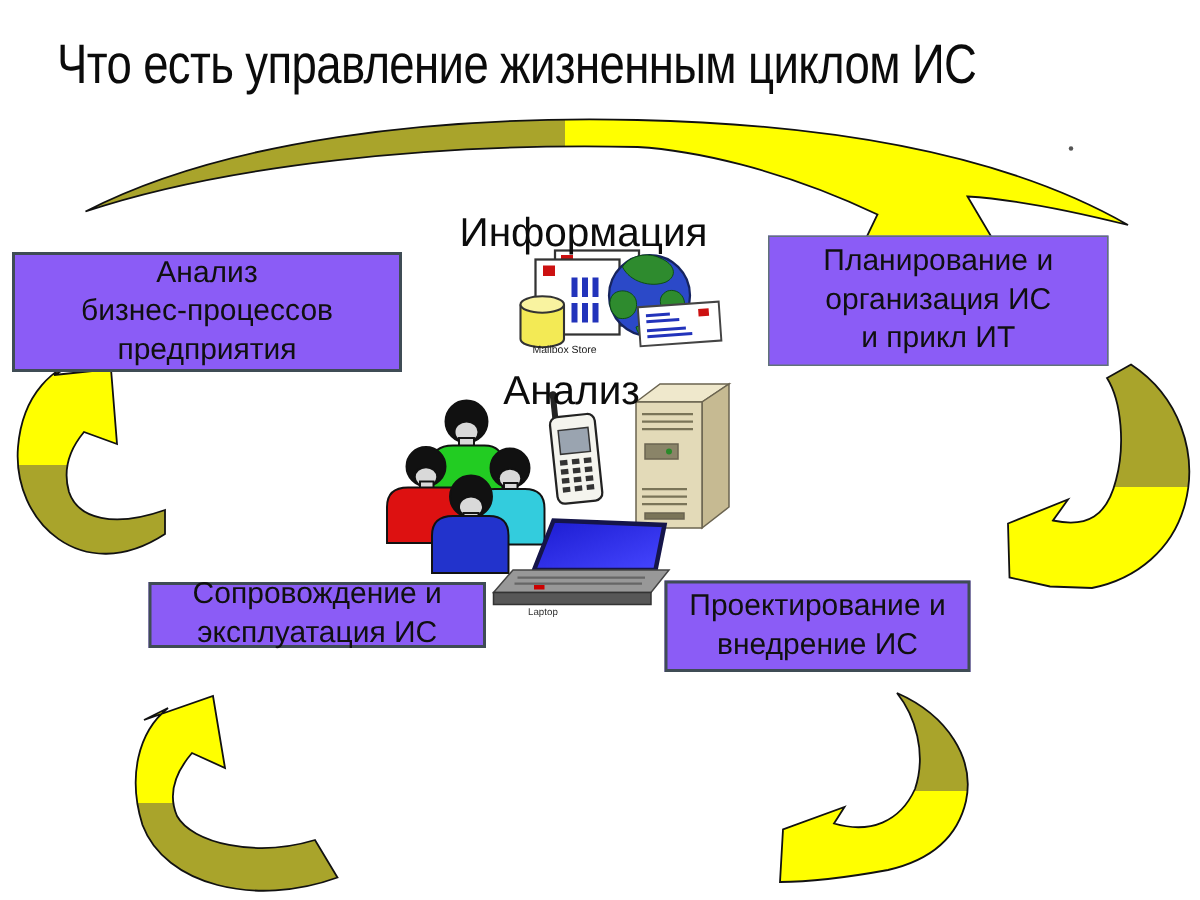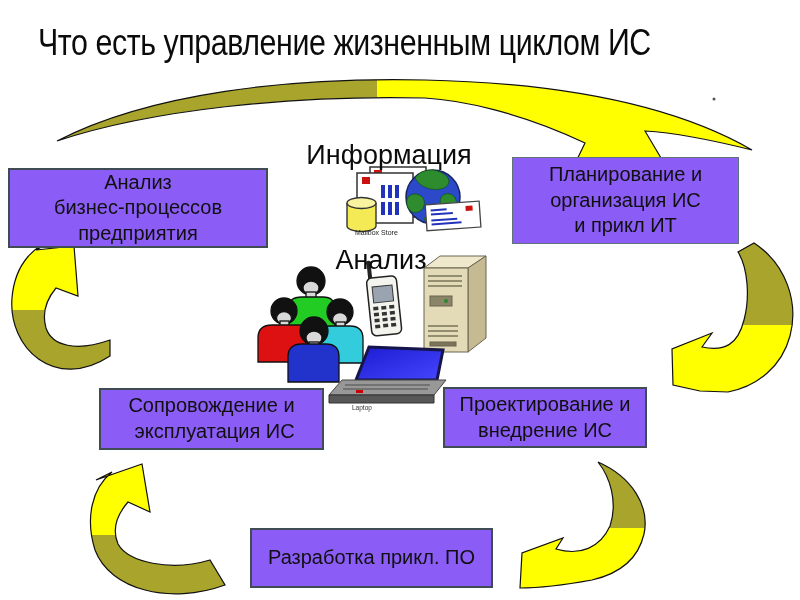--- a/index.html
+++ b/index.html
@@ -15,21 +15,21 @@
   }
   .proc-box{
     position:absolute;background:#8b5cf6;border:2px solid #3f4c55;
     display:flex;align-items:center;justify-content:center;
     text-align:center;color:#101010;font-size:20px;line-height:1.28;
     box-sizing:border-box;
   }
   .proc-box .box-label{white-space:pre-line;padding:0 4px;}
   #box-analysis{left:8px;top:168px;width:260px;height:80px;}
   #box-planning{left:512px;top:157px;width:227px;height:87px;border-width:1px;border-color:#60727a;}
-  #box-maintenance{left:99px;top:388px;width:225px;height:62px;text-align:right;}
+  #box-maintenance{left:99px;top:388px;width:225px;height:44px;}
   #box-design{left:443px;top:387px;width:204px;height:61px;}
   #box-development{left:250px;top:528px;width:243px;height:60px;}
   .center-label{
     position:absolute;text-align:center;color:#0c0c0c;font-size:27px;
   }
   #label-information{left:283px;top:140px;width:212px;}
   #label-resources{left:281px;top:245px;width:200px;}
 </style>
 </head>
 <body>
@@ -229,17 +229,14 @@
 и прикл ИТ</div>
   </div>
   <div class="proc-box" id="box-maintenance">
     <div class="box-label">Сопровождение и
 эксплуатация ИС</div>
   </div>
   <div class="proc-box" id="box-design">
     <div class="box-label">Проектирование и
 внедрение ИС</div>
   </div>
-  <div class="proc-box" id="box-development">
-    <div class="box-label">Разработка прикл. ПО</div>
-  </div>
 
 </div>
 
 </body></html>

